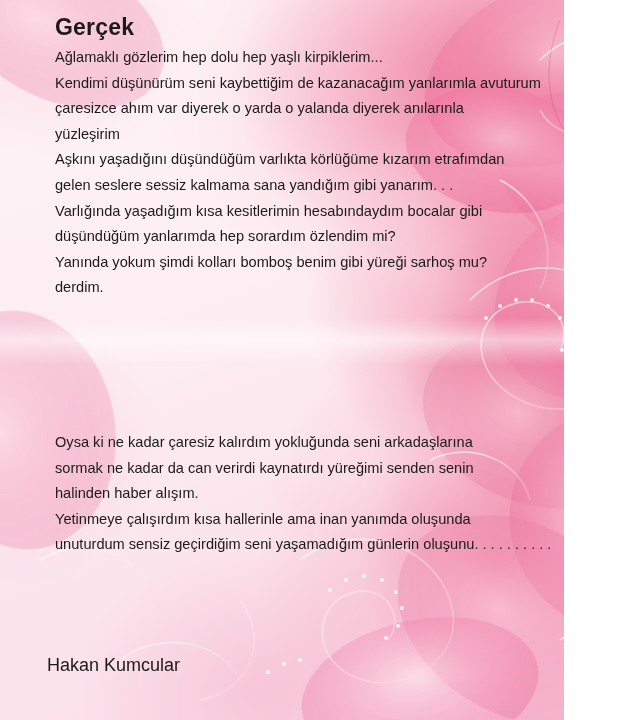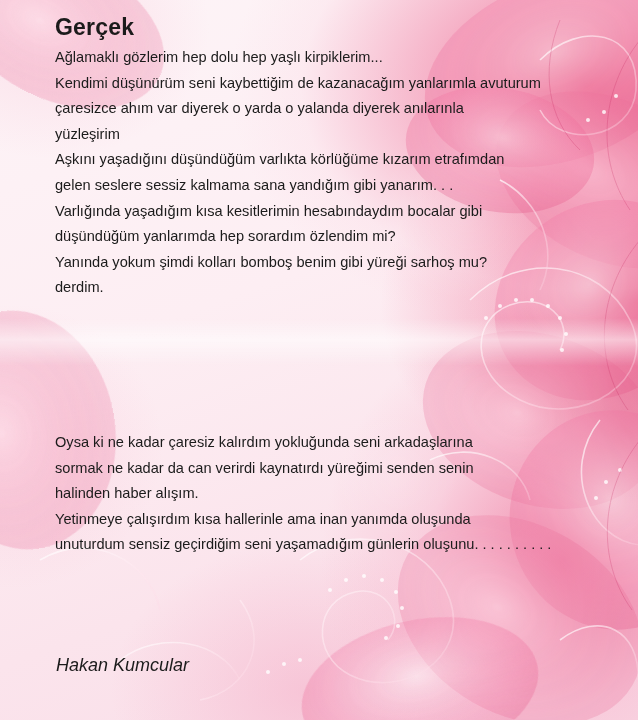--- a/index.html
+++ b/index.html
@@ -8,25 +8,24 @@
   }
   body {
     width: 640px;
     height: 720px;
     font-family: "Liberation Sans", sans-serif;
     overflow: hidden;
   }
 
   #page {
     position: relative;
-    width: 630px;
+    width: 564px;
     height: 720px;
     background: #ffffff;
     overflow: hidden;
-    padding-left: 8px;
   }
 
   
   .bg-layer {
     position: absolute;
     inset: 0;
     pointer-events: none;
   }
 
   .bg-base {
@@ -88,24 +87,23 @@
     font-size: 14.6px;
     line-height: 25.6px;
     white-space: pre-wrap;
   }
 
   .stanza-1 { top: 45px; }
   .stanza-2 { top: 430px; }
 
   .signature {
     position: absolute;
-    left: 56px;
+    left: 47px;
     top: 655px;
     font-size: 18px;
-    font-style: italic;
     color: #1b1b1b;
   }
 </style>
 </head>
 <body>
 
 <div id="page">
 
   <div class="bg-layer bg-base"></div>
   <div class="bg-layer bg-soft-blobs"></div>

